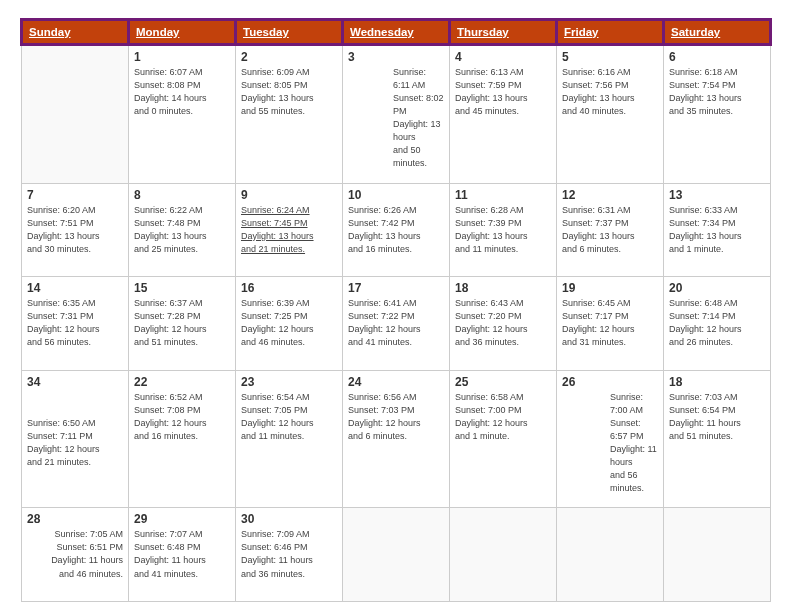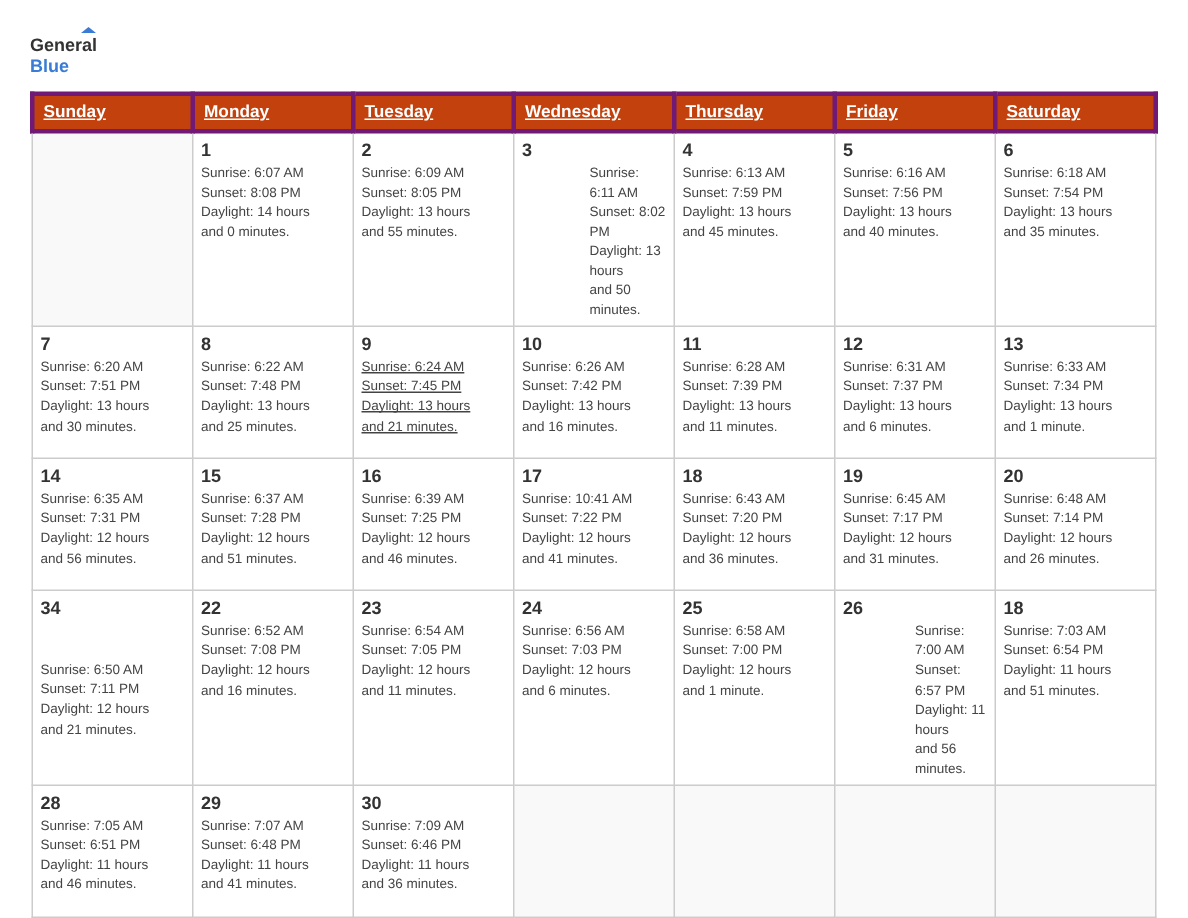--- a/index.html
+++ b/index.html
@@ -77,33 +77,20 @@
     .day-info {
       font-size: 9px;
       line-height: 1.45;
       color: #444;
     }
   </style>
 </head>
 <body>
 
 <div class="page">
-  <div class="header-row">
-    <div class="logo">
-        <svg width="50" height="35">
-          <polygon points="34,4 44,4 39,0" fill="#3a7bd5"></polygon>
-          <text x="0" y="16" font-size="12" font-weight="bold" fill="#333" font-family="Arial, sans-serif">General</text>
-          <text x="0" y="30" font-size="12" font-weight="bold" fill="#3a7bd5" font-family="Arial, sans-serif">Blue</text>
-        </svg>
-      </div>
-    <div class="title-block">
-      <div class="month-title"></div>
-      <div class="location-title"></div>
-    </div>
-  </div>
 
   <table class="calendar-table">
     <thead>
       <tr>
       <th>Sunday</th>
           <th>Monday</th>
           <th>Tuesday</th>
           <th>Wednesday</th>
           <th>Thursday</th>
           <th>Friday</th>
@@ -224,21 +211,21 @@
           </td>
           <td>
             <div class="day-number">16</div>
             <div class="day-info" style="white-space: pre-line;">Sunrise: 6:39 AM
 Sunset: 7:25 PM
 Daylight: 12 hours
 and 46 minutes.</div>
           </td>
           <td>
             <div class="day-number">17</div>
-            <div class="day-info" style="white-space: pre-line;">Sunrise: 10:41 AM
+            <div class="day-info" style="white-space: pre-line;">Sunrise: 6:41 AM
 Sunset: 7:22 PM
 Daylight: 12 hours
 and 41 minutes.</div>
           </td>
           <td>
             <div class="day-number">18</div>
             <div class="day-info" style="white-space: pre-line;">Sunrise: 6:43 AM
 Sunset: 7:20 PM
 Daylight: 12 hours
 and 36 minutes.</div>
@@ -305,21 +292,21 @@
             <div class="day-number">18</div>
             <div class="day-info" style="white-space: pre-line;">Sunrise: 7:03 AM
 Sunset: 6:54 PM
 Daylight: 11 hours
 and 51 minutes.</div>
           </td>
         </tr>
         <tr>
           <td>
             <div class="day-number">28</div>
-            <div class="day-info" style="white-space: pre-line;">Sunrise: 7:05 AM
+            <div class="day-info" style="white-space: pre-line; text-align: right;">Sunrise: 7:05 AM
 Sunset: 6:51 PM
 Daylight: 11 hours
 and 46 minutes.</div>
           </td>
           <td>
             <div class="day-number">29</div>
             <div class="day-info" style="white-space: pre-line;">Sunrise: 7:07 AM
 Sunset: 6:48 PM
 Daylight: 11 hours
 and 41 minutes.</div>

